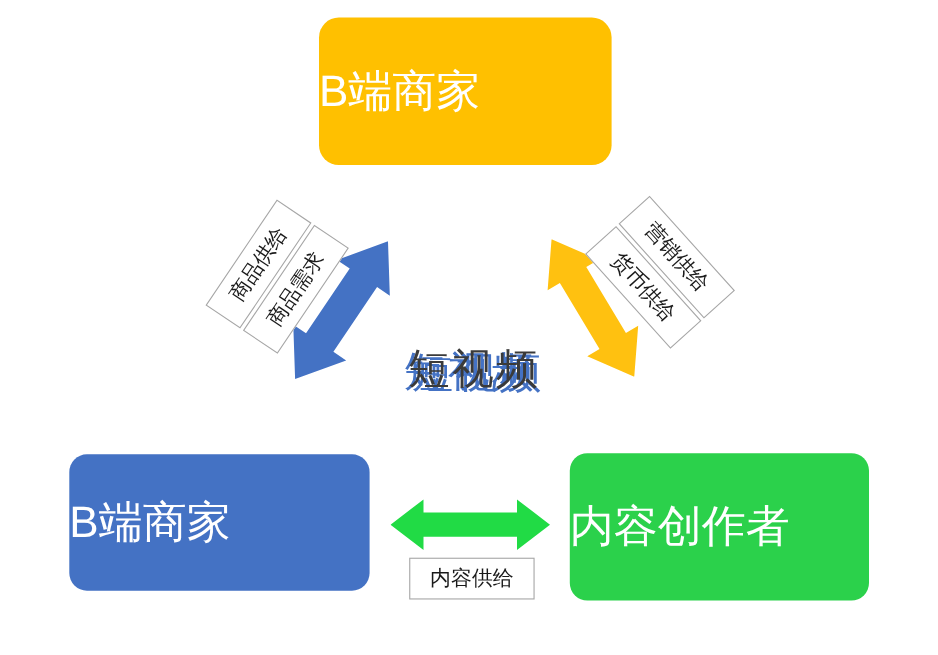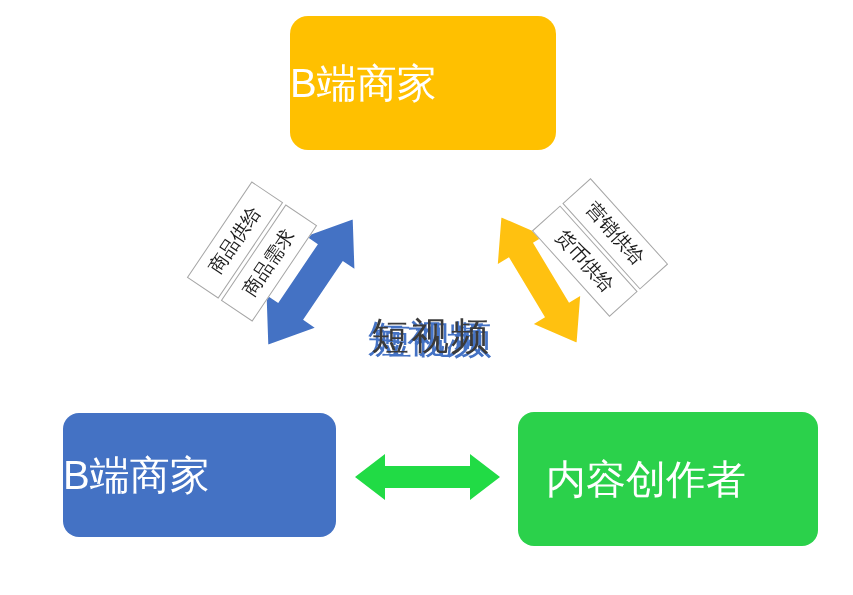--- a/index.html
+++ b/index.html
@@ -7,21 +7,21 @@
     position:relative;width:853px;height:595px;background:#fff;overflow:hidden;
     font-family:"Liberation Sans","DejaVu Sans",sans-serif;
   }
   .node{
     position:absolute;display:flex;align-items:center;justify-content:flex-start;
     border-radius:18px;
   }
   .node-label{font-size:40px;line-height:1.1;white-space:nowrap;}
   .node-b{left:290px;top:16px;width:266px;height:134px;}
   .node-c{left:63px;top:413px;width:273px;height:124px;border-radius:16px;}
-  .node-cr{left:518px;top:412px;width:272px;height:134px;border-radius:16px;padding-left:28px;}
+  .node-cr{left:518px;top:412px;width:272px;height:134px;border-radius:16px;}
   .center-title{
     position:absolute;left:331px;top:308px;width:200px;text-align:center;
     font-size:38px;line-height:56px;letter-spacing:2px;white-space:nowrap;
     color:#3A3A3A;
     text-shadow:-4px 3px 0 #4472C4, 3px 4px 0 #4472C4;
   }
   .arrow{position:absolute;}
   .arrow-bc{left:235px;top:250px;transform:rotate(-56deg);}
   .arrow-bcr{left:466px;top:250px;transform:rotate(59deg);}
   .arrow-uc{left:355px;top:453px;}
@@ -72,15 +72,16 @@
     <div class="tag" style="border-color: rgb(166, 166, 166);">商品供给</div>
     <div class="tag" style="border-color: rgb(166, 166, 166);">商品需求</div>
   </div>
 
   <div class="tag-group tags-right">
     <div class="tag" style="border-color: rgb(166, 166, 166);">营销供给</div>
     <div class="tag" style="border-color: rgb(166, 166, 166);">货币供给</div>
   </div>
 
   <div class="tag-group tags-bottom">
+    <div class="tag" style="border-color: rgb(166, 166, 166);">内容供给</div>
   </div>
 
 </div>
 
 </body></html>

